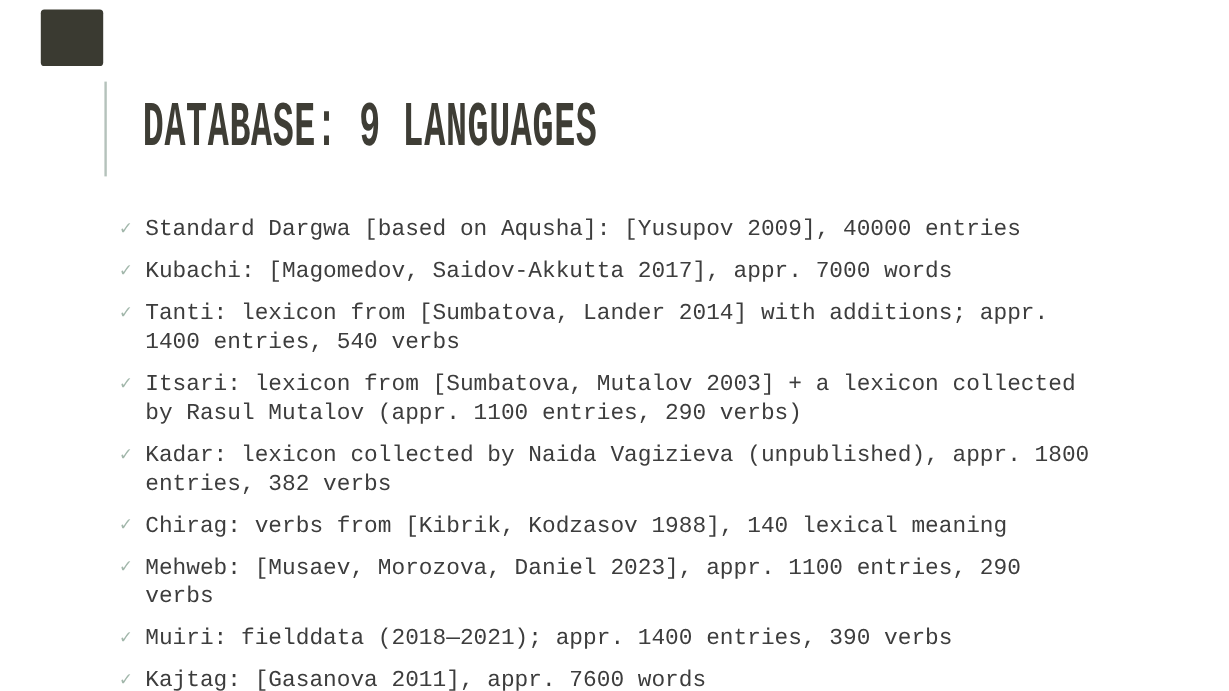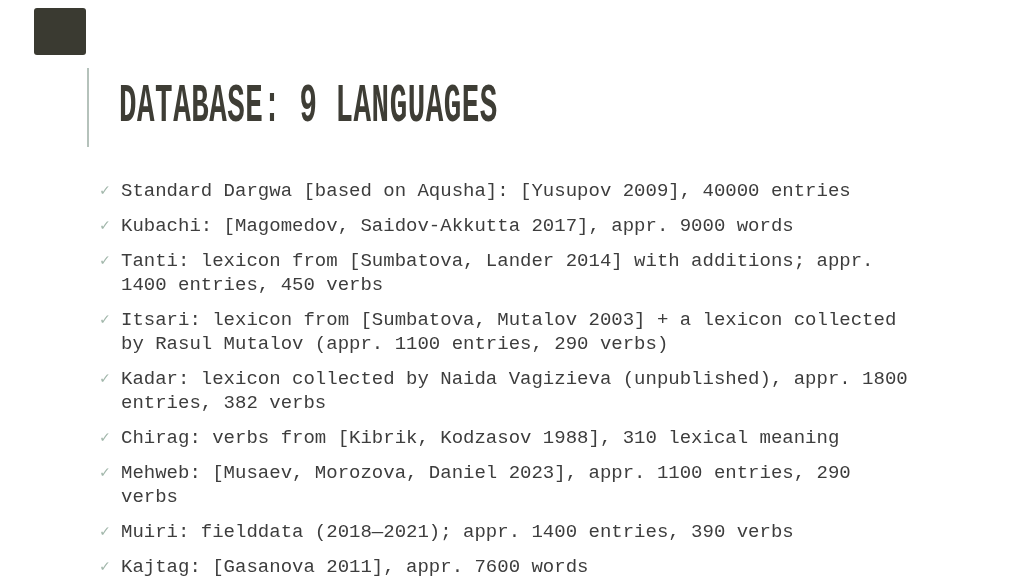--- a/index.html
+++ b/index.html
@@ -84,37 +84,37 @@
     <h1 class="slide-title">DATABASE: 9 LANGUAGES</h1>
   </div>
 
   <ul class="bullets">
     <li>
       <span class="check">✓</span>
       <span class="txt">Standard Dargwa [based on Aqusha]: [Yusupov 2009], 40000 entries</span>
     </li>
     <li>
       <span class="check">✓</span>
-      <span class="txt">Kubachi: [Magomedov, Saidov-Akkutta 2017], appr. 9000 words</span>
+      <span class="txt">Kubachi: [Magomedov, Saidov-Akkutta 2017], appr. 7000 words</span>
     </li>
     <li>
       <span class="check">✓</span>
-      <span class="txt">Tanti: lexicon from [Sumbatova, Lander 2014] with additions; appr. 1400 entries, 450 verbs</span>
+      <span class="txt">Tanti: lexicon from [Sumbatova, Lander 2014] with additions; appr. 1400 entries, 540 verbs</span>
     </li>
     <li>
       <span class="check">✓</span>
       <span class="txt">Itsari: lexicon from [Sumbatova, Mutalov 2003] + a lexicon collected by Rasul Mutalov (appr. 1100 entries, 290 verbs)</span>
     </li>
     <li>
       <span class="check">✓</span>
       <span class="txt">Kadar: lexicon collected by Naida Vagizieva (unpublished), appr. 1800 entries, 382 verbs</span>
     </li>
     <li>
       <span class="check">✓</span>
-      <span class="txt">Chirag: verbs from [Kibrik, Kodzasov 1988], 310 lexical meaning</span>
+      <span class="txt">Chirag: verbs from [Kibrik, Kodzasov 1988], 140 lexical meaning</span>
     </li>
     <li>
       <span class="check">✓</span>
       <span class="txt">Mehweb: [Musaev, Morozova, Daniel 2023], appr. 1100 entries, 290 verbs</span>
     </li>
     <li>
       <span class="check">✓</span>
       <span class="txt">Muiri: fielddata (2018—2021); appr. 1400 entries, 390 verbs</span>
     </li>
     <li>

